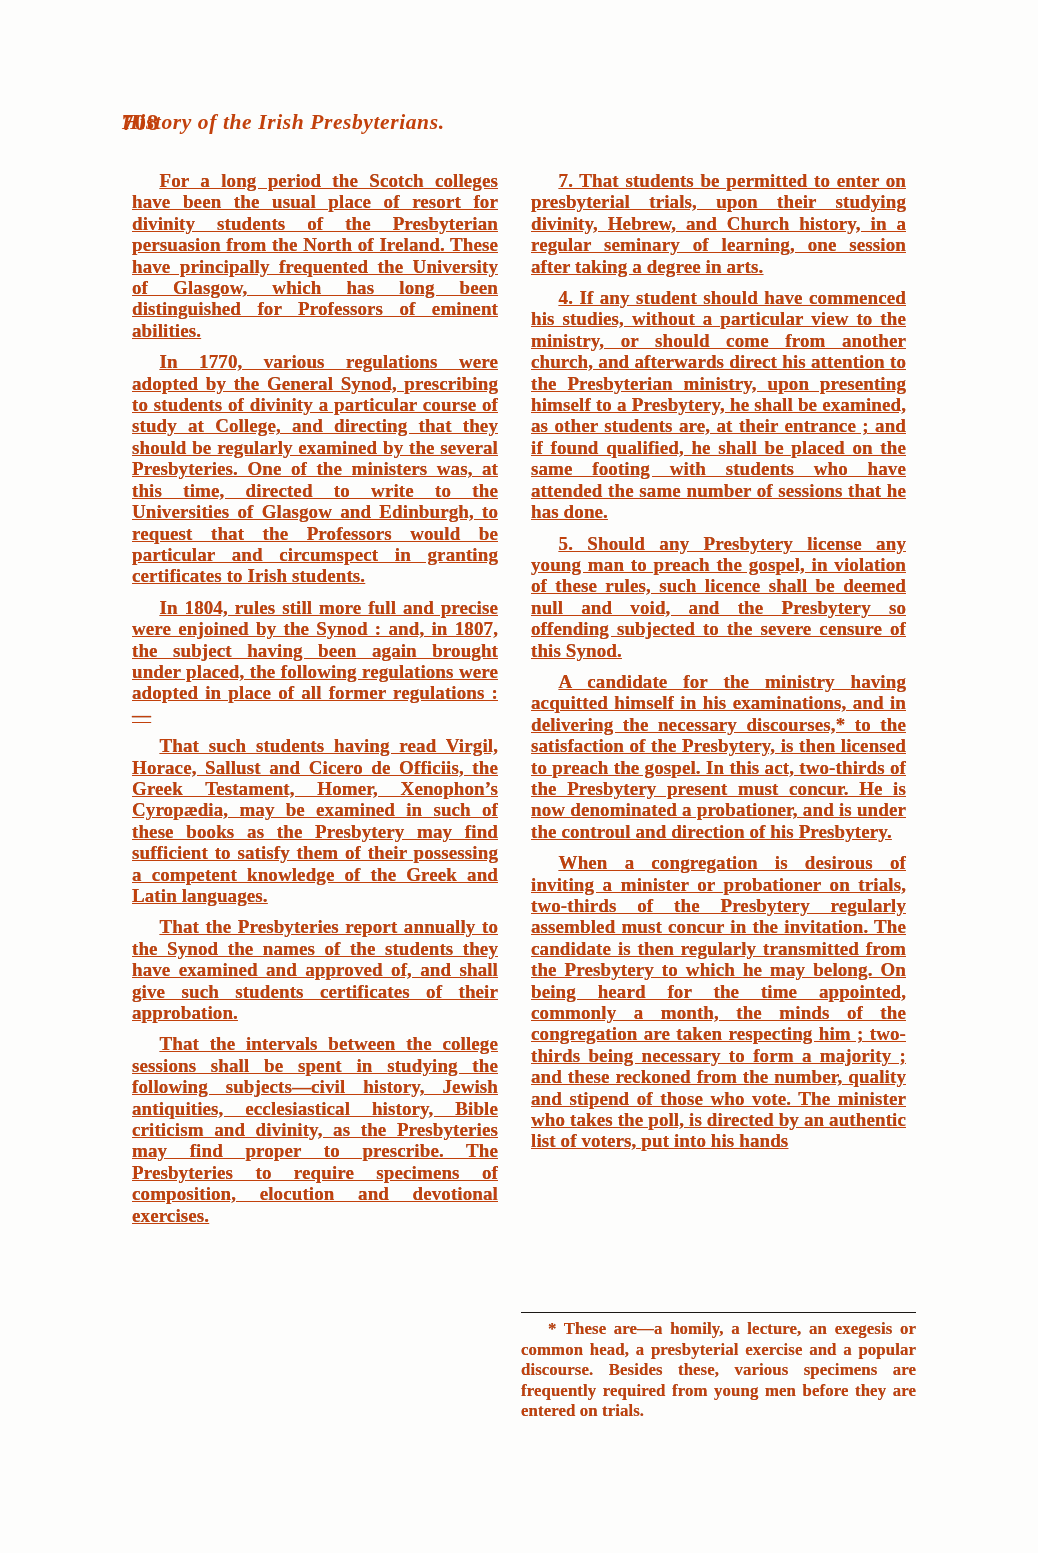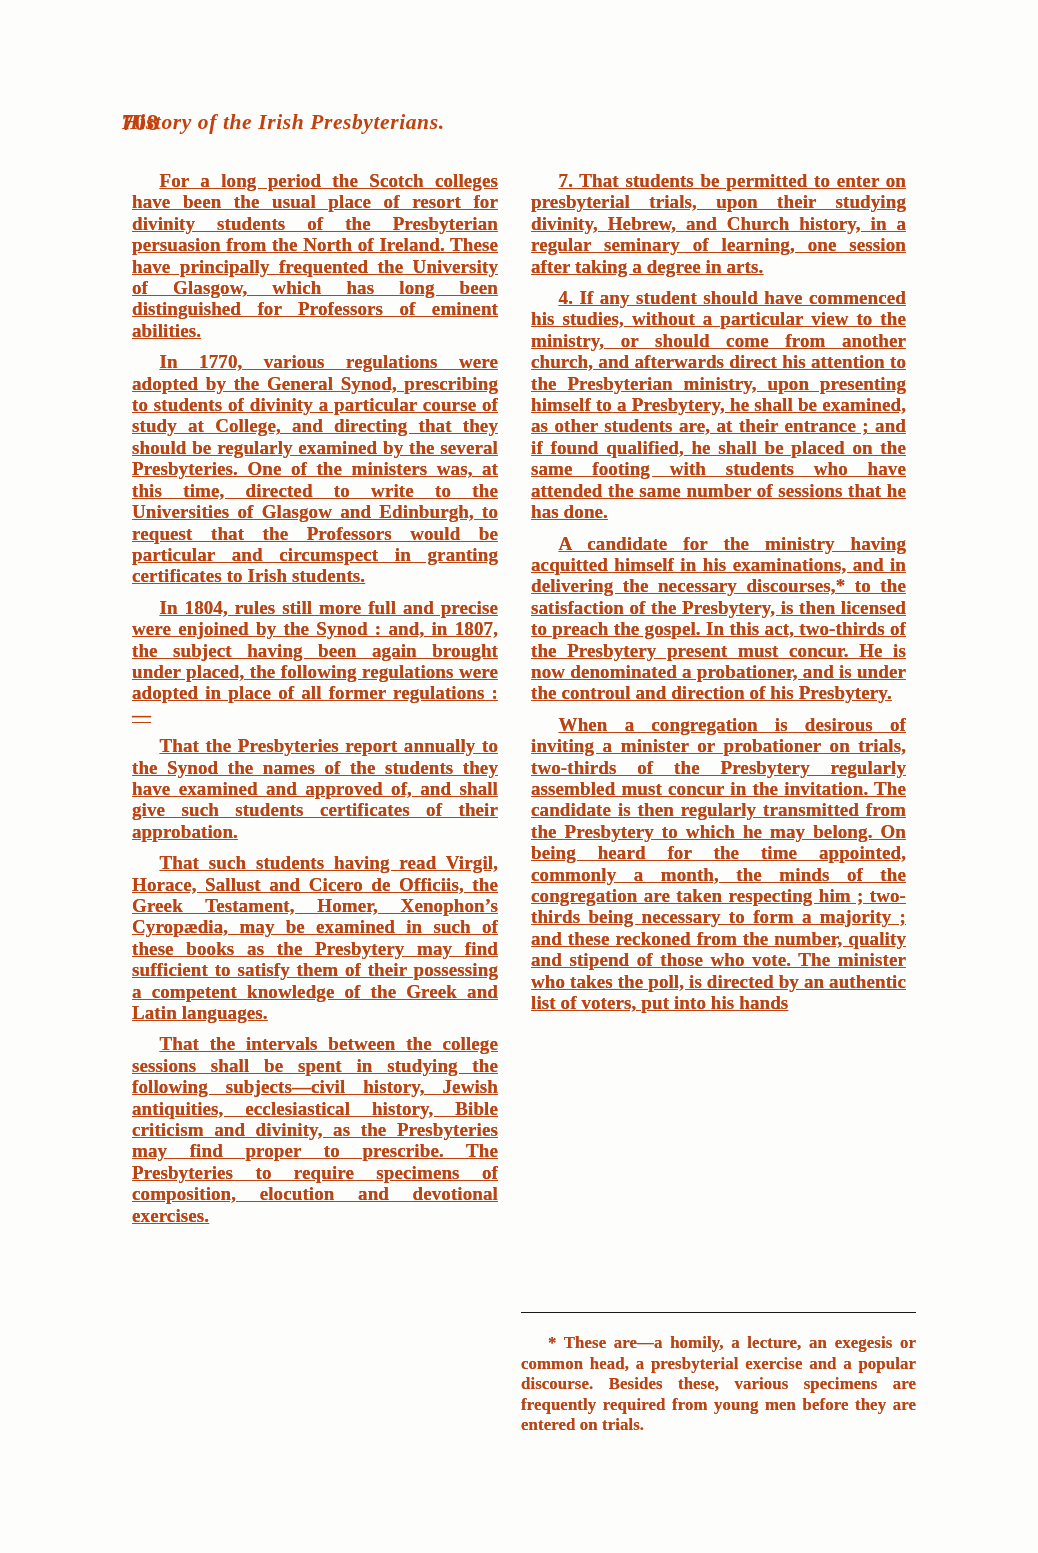--- a/index.html
+++ b/index.html
@@ -60,21 +60,21 @@
     margin: 10px;
     text-indent: 1.45em;
     text-decoration: underline;
   }
   .footnote {
     position: absolute;
     left: 521px;
     top: 1312px;
     width: 395px;
     border-top: 1.5px solid #1c1916;
-    padding-top: 20px;
+    padding-top: 6px;
     text-align: justify;
     font-size: 16.8px;
     line-height: 20.6px;
     font-weight: 700;
     letter-spacing: 0.1px;
     text-shadow: 0 0 0.3px rgba(24, 21, 18, 0.5);
   }
   .footnote p {
     margin: 0;
     text-indent: 1.6em;
@@ -87,28 +87,29 @@
 
   <div class="header">
     <span class="page-number">708</span>
     <span class="running-title">History of the Irish Presbyterians.</span>
   </div>
 
   <div class="column column-left">
     <p>For a long period the Scotch colleges have been the usual place of resort for divinity students of the Presbyterian persuasion from the North of Ireland. These have principally frequented the University of Glasgow, which has long been distinguished for Professors of eminent abilities.</p>
     <p>In 1770, various regulations were adopted by the General Synod, prescribing to students of divinity a particular course of study at College, and directing that they should be regularly examined by the several Presbyteries. One of the ministers was, at this time, directed to write to the Universities of Glasgow and Edinburgh, to request that the Professors would be particular and circumspect in granting certificates to Irish students.</p>
     <p>In 1804, rules still more full and precise were enjoined by the Synod : and, in 1807, the subject having been again brought under placed, the following regulations were adopted in place of all former regulations :—</p>
+    <p>That such students having read Virgil, Horace, Sallust and Cicero de Officiis, the Greek Testament, Homer, Xenophon’s Cyropædia, may be examined in such of these books as the Presbytery may find sufficient to satisfy them of their possessing a competent knowledge of the Greek and Latin languages.</p>
     <p>That the Presbyteries report annually to the Synod the names of the students they have examined and approved of, and shall give such students certificates of their approbation.</p>
-    <p>That such students having read Virgil, Horace, Sallust and Cicero de Officiis, the Greek Testament, Homer, Xenophon’s Cyropædia, may be examined in such of these books as the Presbytery may find sufficient to satisfy them of their possessing a competent knowledge of the Greek and Latin languages.</p>
     <p>That the intervals between the college sessions shall be spent in studying the following subjects—civil history, Jewish antiquities, ecclesiastical history, Bible criticism and divinity, as the Presbyteries may find proper to prescribe. The Presbyteries to require specimens of composition, elocution and devotional exercises.</p>
   </div>
 
   <div class="column column-right">
     <p>7. That students be permitted to enter on presbyterial trials, upon their studying divinity, Hebrew, and Church history, in a regular seminary of learning, one session after taking a degree in arts.</p>
     <p>4. If any student should have commenced his studies, without a particular view to the ministry, or should come from another church, and afterwards direct his attention to the Presbyterian ministry, upon presenting himself to a Presbytery, he shall be examined, as other students are, at their entrance ; and if found qualified, he shall be placed on the same footing with students who have attended the same number of sessions that he has done.</p>
+    <p>5. Should any Presbytery license any young man to preach the gospel, in violation of these rules, such licence shall be deemed null and void, and the Presbytery so offending subjected to the severe censure of this Synod.</p>
     <p>A candidate for the ministry having acquitted himself in his examinations, and in delivering the necessary discourses,* to the satisfaction of the Presbytery, is then licensed to preach the gospel. In this act, two-thirds of the Presbytery present must concur. He is now denominated a probationer, and is under the controul and direction of his Presbytery.</p>
     <p>When a congregation is desirous of inviting a minister or probationer on trials, two-thirds of the Presbytery regularly assembled must concur in the invitation. The candidate is then regularly transmitted from the Presbytery to which he may belong. On being heard for the time appointed, commonly a month, the minds of the congregation are taken respecting him ; two-thirds being necessary to form a majority ; and these reckoned from the number, quality and stipend of those who vote. The minister who takes the poll, is directed by an authentic list of voters, put into his hands</p>
   </div>
 
   <div class="footnote">
     <p>* These are—a homily, a lecture, an exegesis or common head, a presbyterial exercise and a popular discourse. Besides these, various specimens are frequently required from young men before they are entered on trials.</p>
   </div>
 
 </div>
 

